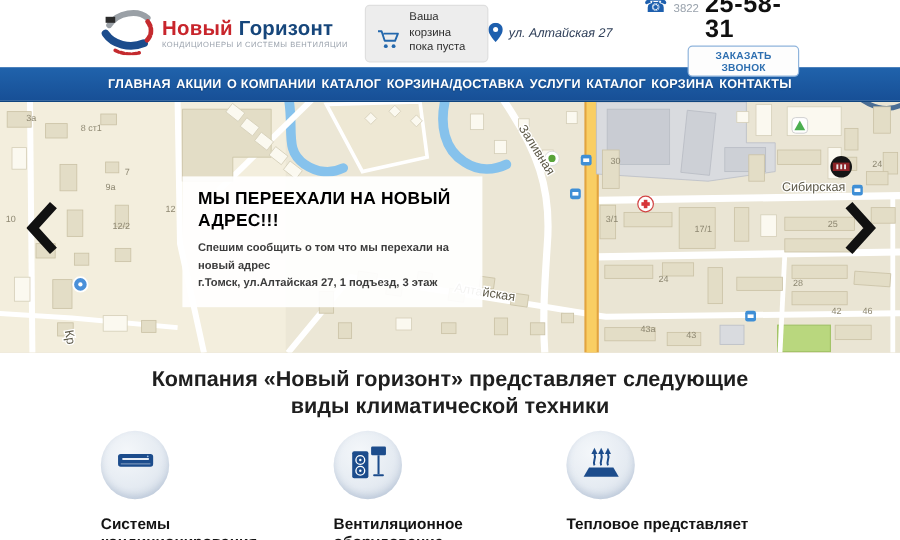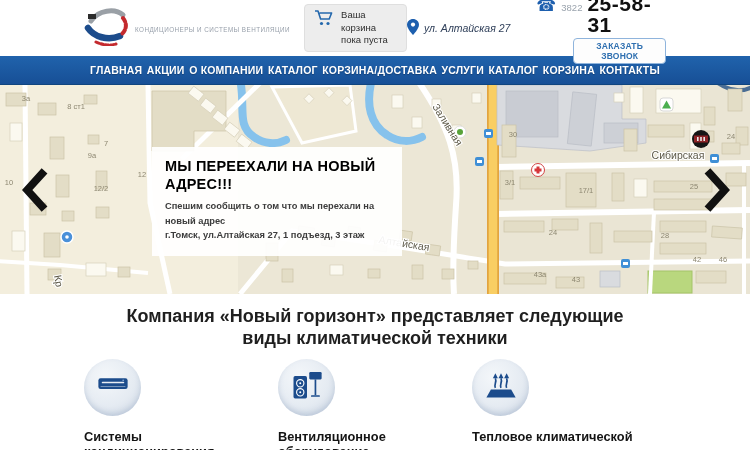--- a/index.html
+++ b/index.html
@@ -6,21 +6,21 @@
   body{width:750px;height:450px;overflow:hidden;font-family:"Liberation Sans","DejaVu Sans",sans-serif;}
   .page{position:relative;width:750px;height:450px;background:#fff;}
 
   
   header{height:56px;background:#fff;}
   .hwrap{width:582px;margin:0 auto;height:56px;display:flex;align-items:center;}
   .logo{display:flex;align-items:center;gap:7px;cursor:pointer;}
   .logo-title{font-size:17px;font-weight:bold;letter-spacing:.2px;line-height:1;}
   .lr{color:#c8252c;}.lb{color:#16467b;}
   .logo-tag{font-size:6.3px;color:#98a0ab;letter-spacing:.45px;margin-top:2px;white-space:nowrap;}
-  .cart{margin-left:14px;background:#ededed;border:1px solid #dfdfdf;border-radius:4px;padding:4px 9px;display:flex;gap:7px;align-items:flex-start;cursor:pointer;}
+  .cart{margin-left:14px;background:#ededed;border:1px solid #dfdfdf;border-radius:4px;padding:4px 9px;display:flex;gap:7px;align-items:flex-end;cursor:pointer;}
   .cart-text{font-size:9.5px;color:#2f2f2f;line-height:1.3;}
   .addr{margin-left:auto;display:flex;align-items:center;gap:5px;font-size:10.5px;color:#30405a;white-space:nowrap;font-style:italic;}
   .phoneblock{margin-left:26px;display:flex;flex-direction:column;align-items:flex-end;}
   .phonerow{display:flex;align-items:baseline;gap:5px;}
   .phicon{color:#1d5fae;font-size:16px;line-height:1;}
   .phcode{font-size:9.5px;color:#9aa3ad;}
   .phnum{font-size:21px;font-weight:bold;color:#101010;letter-spacing:.5px;line-height:1;}
   .callback{margin-top:3px;font-size:8.5px;font-weight:bold;color:#2e6fb0;background:#fdfdfd;border:1px solid #8fb4dc;border-radius:4px;padding:2px 7px;cursor:pointer;font-family:inherit;letter-spacing:.2px;margin-left:37px;}
 
   
@@ -61,20 +61,24 @@
         <span>
           <svg width="44" height="40" viewBox="0 0 44 40">
             <path d="M7,15 C14,4 31,2 39,9" fill="none" stroke="#9aa0a6" stroke-width="5" stroke-linecap="round"></path>
             <path d="M4,22 C10,31 24,35 36,30" fill="none" stroke="#1c4c8c" stroke-width="6.5" stroke-linecap="round"></path>
             <path d="M39,12 C43,17 43,23 38,28" fill="none" stroke="#c42a2e" stroke-width="4" stroke-dasharray="4 2.5" stroke-linecap="round"></path>
             <path d="M12,36 C18,39 26,40 32,38" fill="none" stroke="#c42a2e" stroke-width="3" stroke-dasharray="3 2" stroke-linecap="round"></path>
             <rect x="4" y="8" width="8" height="5" fill="#2b2b2b"></rect>
           </svg>
         </span>
         <div class="logo-text">
+          <div class="logo-title">
+            <span class="lr">Новый</span>
+            <span class="lb">Горизонт</span>
+          </div>
           <div class="logo-tag">КОНДИЦИОНЕРЫ И СИСТЕМЫ ВЕНТИЛЯЦИИ</div>
         </div>
       </div>
 
       <div class="cart">
         <span>
           <svg width="20" height="18" viewBox="0 0 20 18">
             <path d="M1,2 h3 l2.6,8 h8.6 l2.4,-6 h-12" fill="none" stroke="#2468ad" stroke-width="1.6" stroke-linejoin="round"></path>
             <circle cx="7.5" cy="14.5" r="1.6" fill="#2468ad"></circle>
             <circle cx="14" cy="14.5" r="1.6" fill="#2468ad"></circle>
@@ -380,19 +384,19 @@
               <polygon points="14,40 50,40 58,54 6,54" fill="#1c4c8c"></polygon>
               <path d="M22,37 C19,31 25,27 22,20" fill="none" stroke="#1c4c8c" stroke-width="3"></path>
               <polygon points="22,11 17.5,20 26.5,20" fill="#1c4c8c"></polygon>
               <path d="M32,37 C29,31 35,27 32,20" fill="none" stroke="#1c4c8c" stroke-width="3"></path>
               <polygon points="32,11 27.5,20 36.5,20" fill="#1c4c8c"></polygon>
               <path d="M42,37 C39,31 45,27 42,20" fill="none" stroke="#1c4c8c" stroke-width="3"></path>
               <polygon points="42,11 37.5,20 46.5,20" fill="#1c4c8c"></polygon>
             </svg>
           </span>
         </div>
-        <div class="ct">Тепловое климатической</div>
+        <div class="ct">Тепловое представляет</div>
 
       </div>
 
     </div>
   </main>
 </div>
 
 </body></html>

